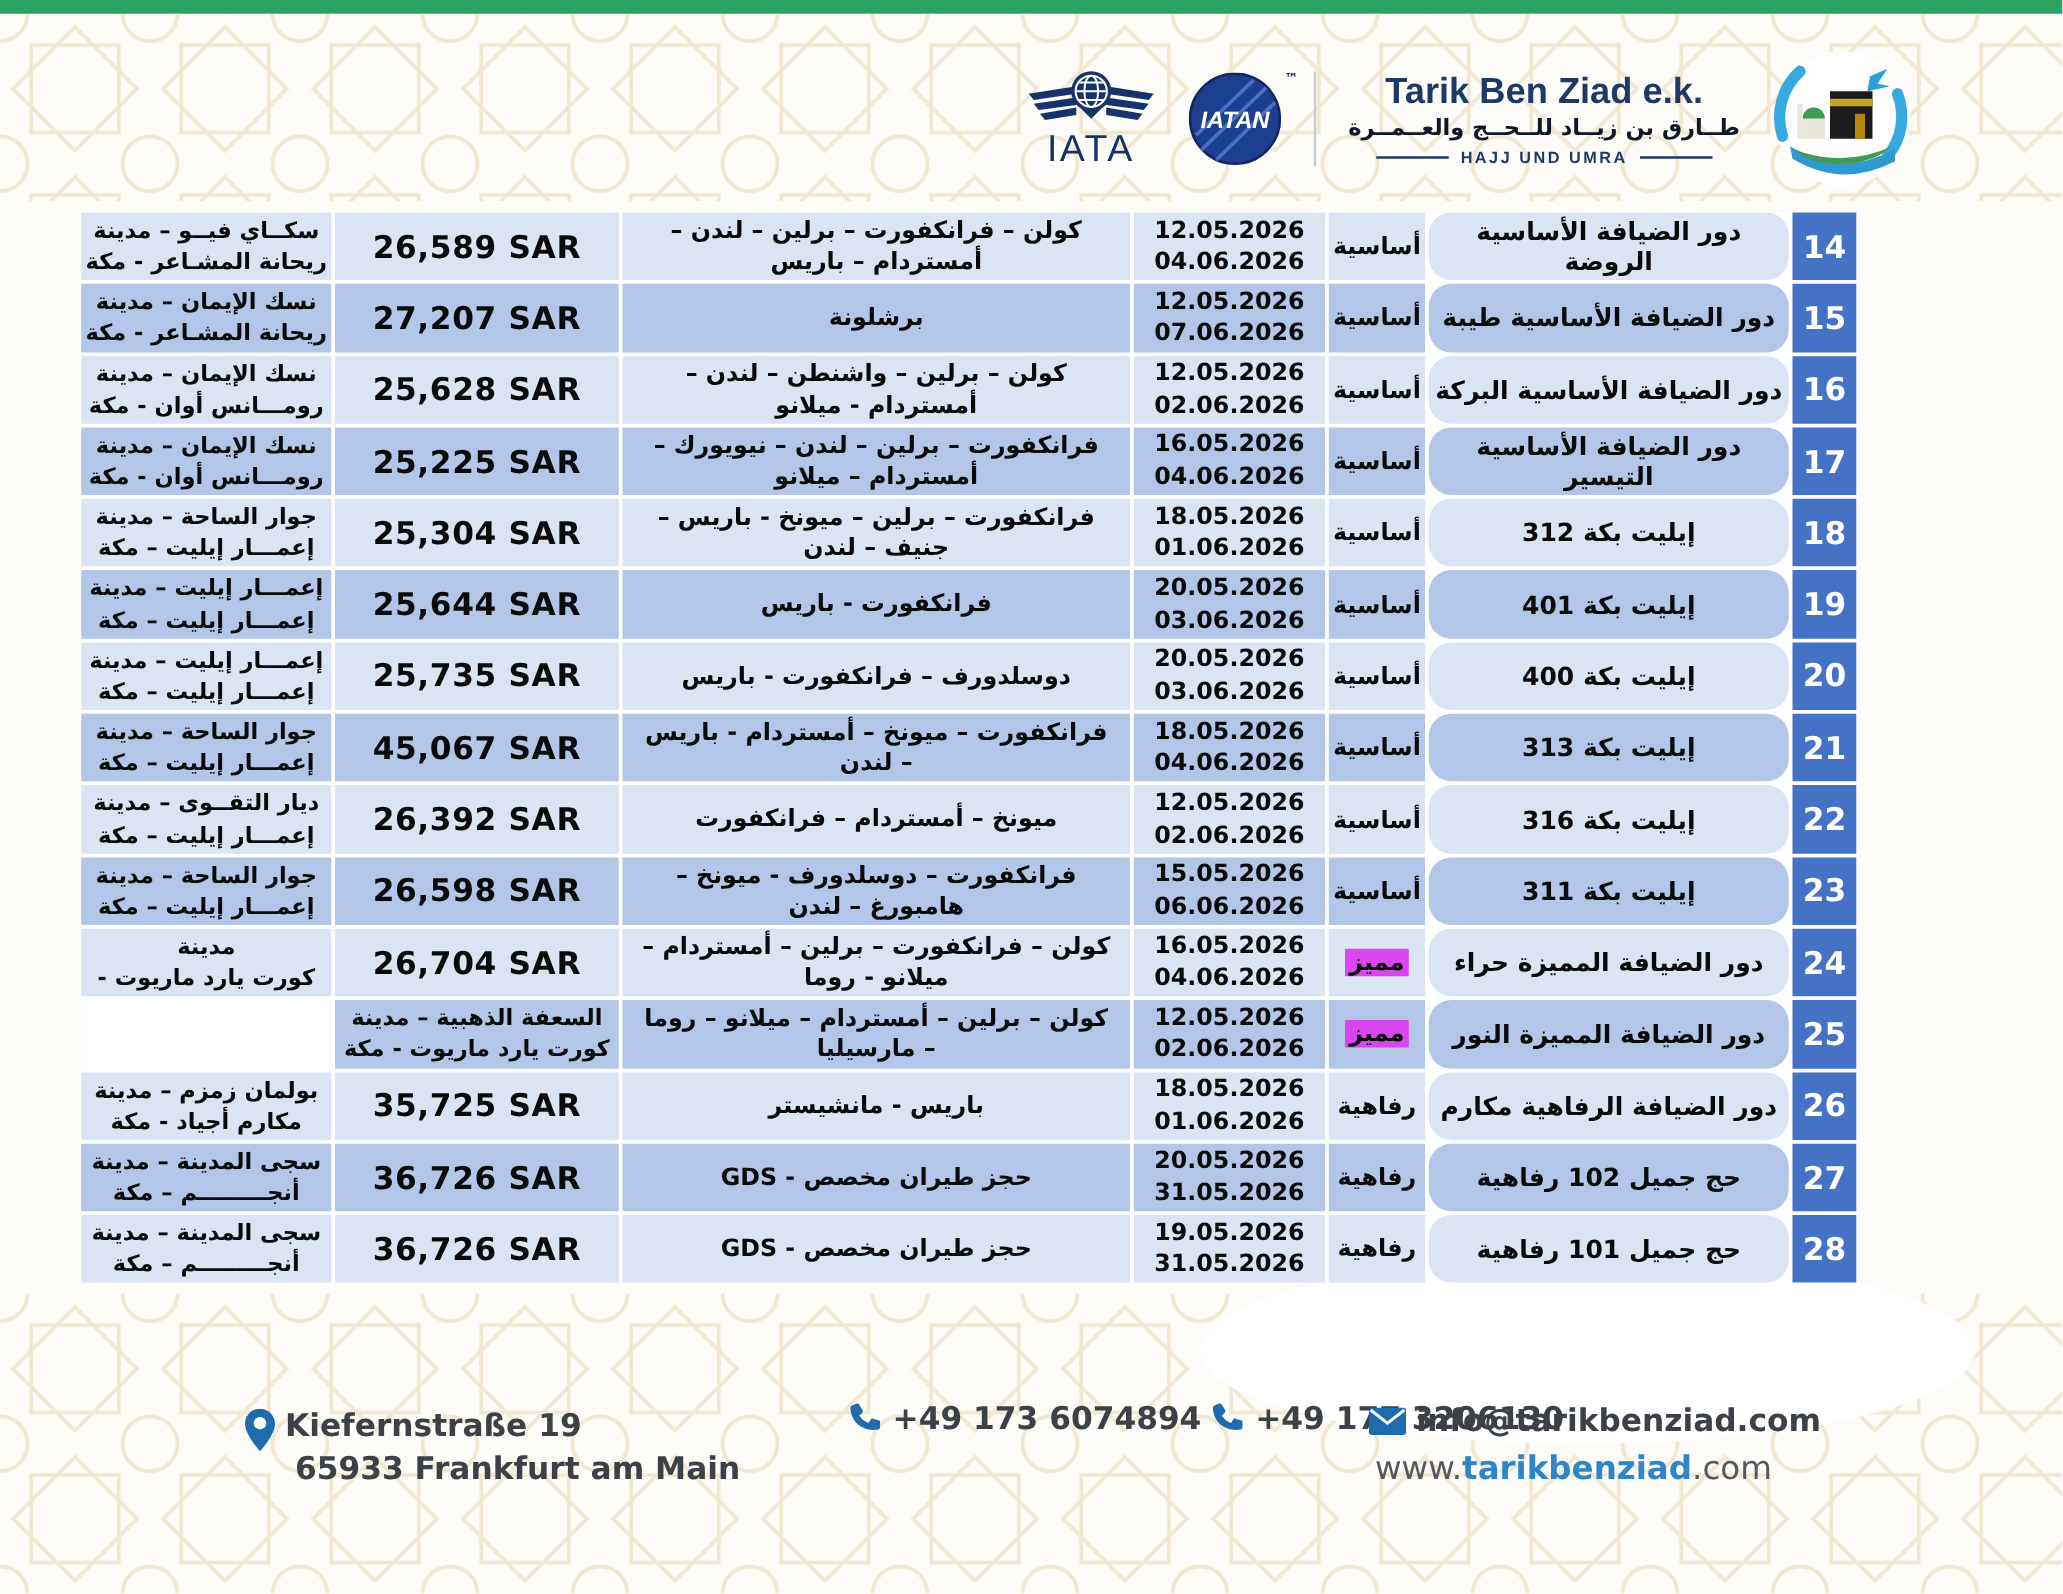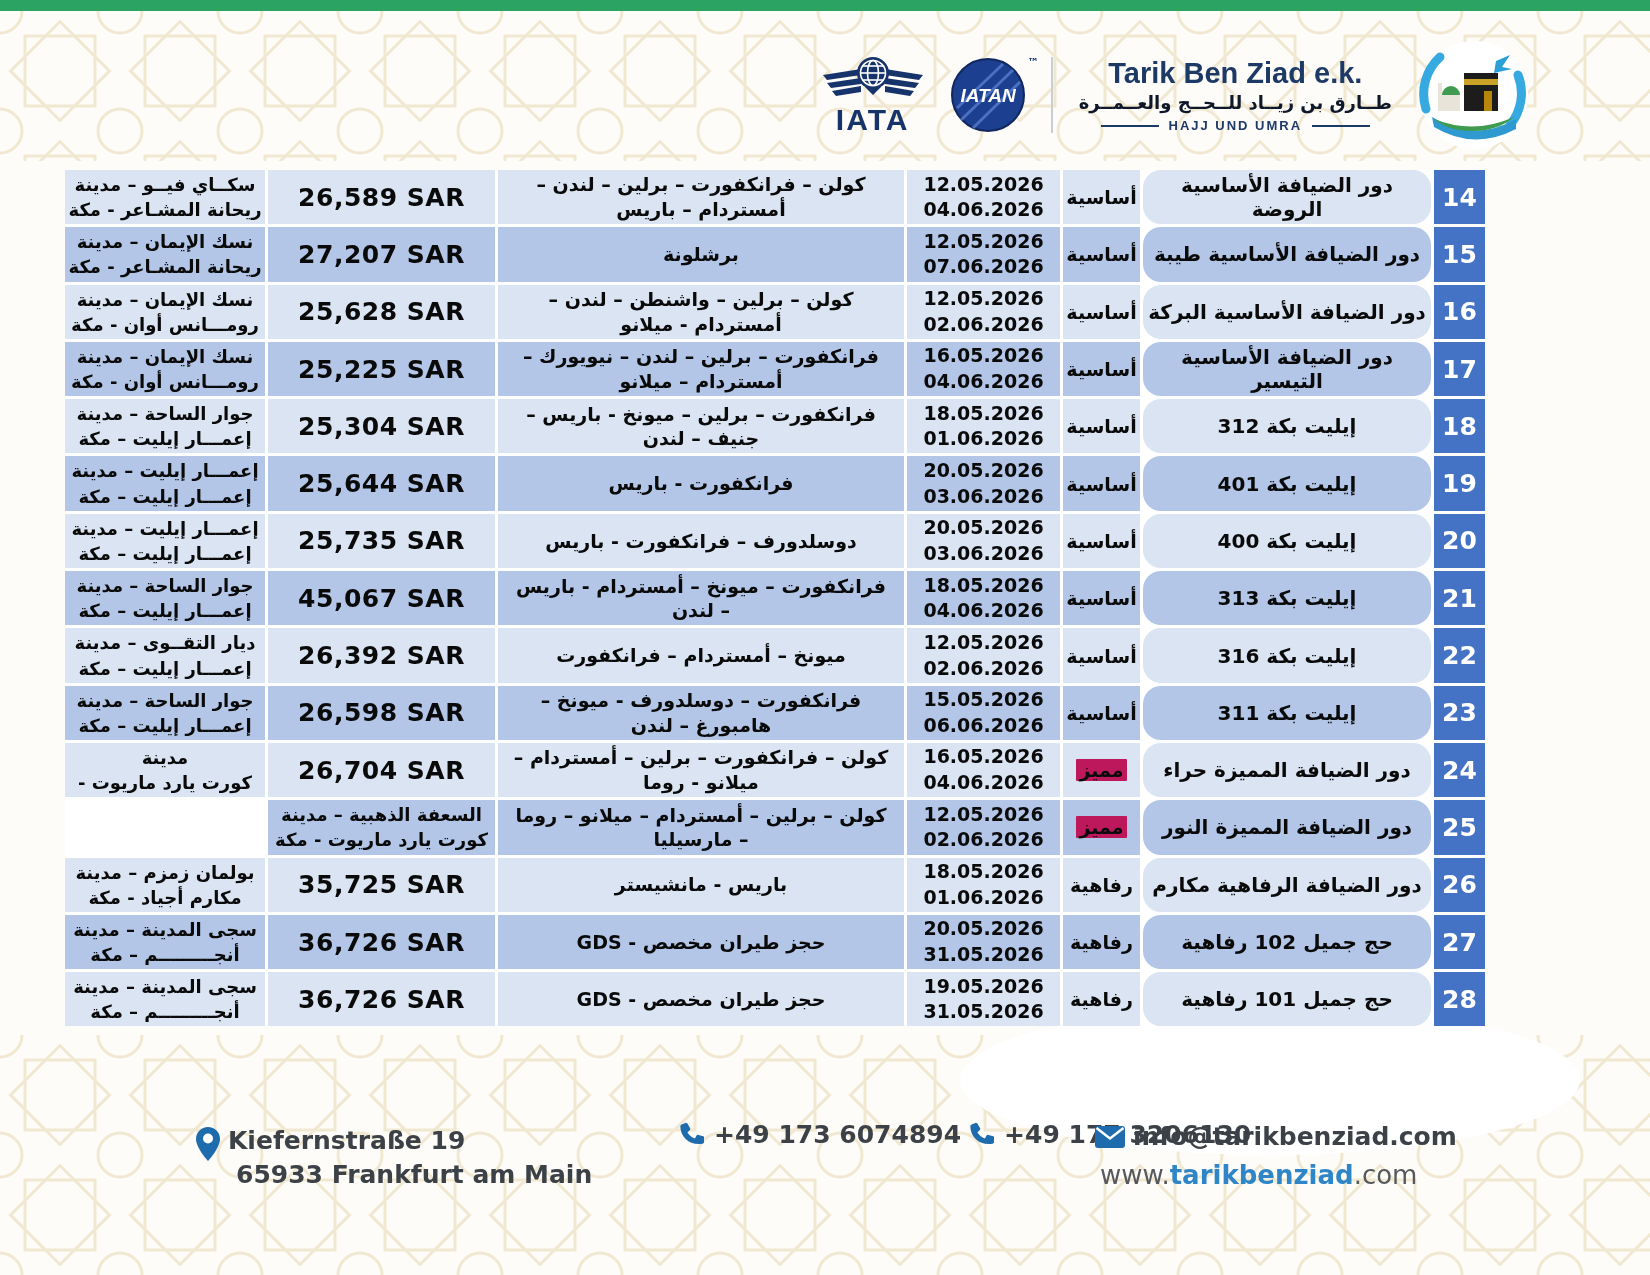--- a/index.html
+++ b/index.html
@@ -10,21 +10,21 @@
   }
   .top-bar{position:absolute;top:0;left:0;width:1650px;height:11px;background:#2ba463;}
   .pattern-band{position:absolute;left:0;width:1650px;pointer-events:none;}
   .pattern-band.header{top:11px;height:150px;}
   .pattern-band.footer{top:1035px;height:240px;}
   .white-blob{position:absolute;top:1005px;left:960px;width:620px;height:150px;background:#ffffff;border-radius:50%;}
   
   .header{position:absolute;top:11px;left:0;width:1650px;height:150px;}
   .logo-row{position:absolute;top:28px;right:120px;display:flex;align-items:center;gap:26px;}
   .iata{display:flex;flex-direction:column;align-items:center;color:#16336b;}
-  .iata-word{font-size:30px;font-weight:bold;letter-spacing:2px;font-family:"Liberation Sans", sans-serif;margin-top:-8px;}
+  .iata-word{font-size:30px;font-weight:normal;letter-spacing:2px;font-family:"Liberation Sans", sans-serif;margin-top:-8px;}
   .iatan-wrap{position:relative;}
   .iatan-tm{position:absolute;top:-2px;right:-14px;font-size:11px;color:#16336b;font-weight:bold;}
   .brand{display:flex;flex-direction:column;align-items:center;border-left:2px solid #c9cdd4;padding-left:26px;}
   .brand-name{font-size:29px;font-weight:bold;color:#1d3a66;font-family:"Liberation Sans", sans-serif;}
   .brand-arabic{font-size:18px;font-weight:bold;color:#0f172a;margin-top:2px;direction:rtl;}
   .brand-tag{display:flex;align-items:center;gap:10px;color:#1d3a66;font-weight:bold;font-size:13px;letter-spacing:2px;margin-top:5px;font-family:"Liberation Sans", sans-serif;}
   .brand-tag:before,.brand-tag:after{content:"";display:block;width:58px;height:2px;background:#1d3a66;}
   
   .table{
     position:absolute;top:170px;left:65px;width:1420px;
@@ -32,21 +32,21 @@
     background:#ffffff;direction:rtl;
   }
   .t-row{display:grid;grid-template-columns:51px 288px 77px 153px 406px 227px 200px;gap:3px;height:54.3px;}
   .t-row.row-light > .cell{background:#dbe4f2;}
   .t-row.row-dark  > .cell{background:#b3c6e7;}
   .cell{display:flex;flex-direction:column;align-items:center;justify-content:center;color:#0a0a0a;overflow:hidden;text-align:center;}
   .cell.num{background:#4472c4 !important;color:#ffffff;font-size:25px;font-weight:bold;}
   .cell.name{font-size:20px;font-weight:bold;border-radius:18px;}
   .cell.cat{font-size:19px;font-weight:bold;}
   .cat-badge{padding:0 3px;border-radius:1px;}
-  .cat-badge.hl{background:#be185d;}
+  .cat-badge.hl{background:#d946ef;}
   .cell.dates{font-size:19px;font-weight:bold;line-height:1.35;}
   .cell.route{font-size:19px;font-weight:bold;line-height:1.3;padding:0 14px;}
   .cell.price{font-size:25px;font-weight:bold;direction:ltr;letter-spacing:0.5px;}
   .cell.hotel{font-size:18px;font-weight:bold;line-height:1.4;}
   
   .footer{position:absolute;top:1108px;left:0;width:1650px;height:120px;color:#3c4147;font-weight:bold;}
   .f-address{position:absolute;top:16px;left:196px;display:flex;gap:8px;}
   .f-address-text{font-size:25px;line-height:1.35;font-family:"DejaVu Sans", sans-serif;}
   .f-address-text .line2{margin-left:8px;}
   .f-phones{position:absolute;top:12px;left:678px;display:flex;flex-direction:row;gap:7px;text-align:center;}

